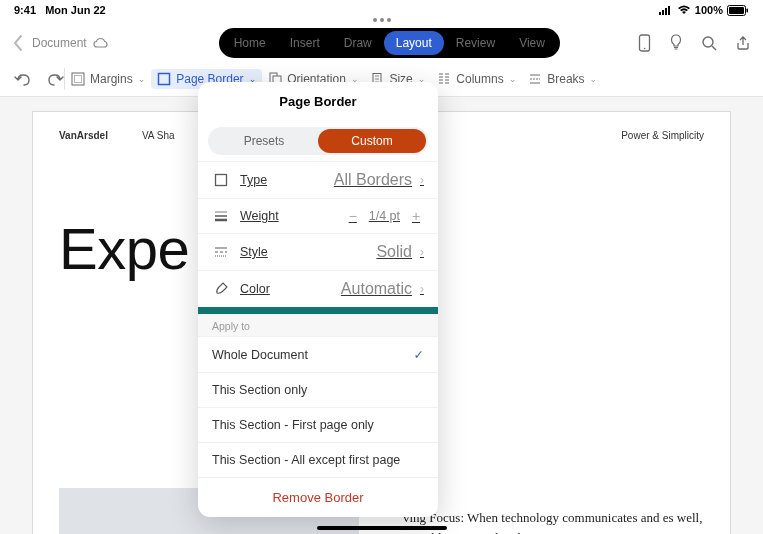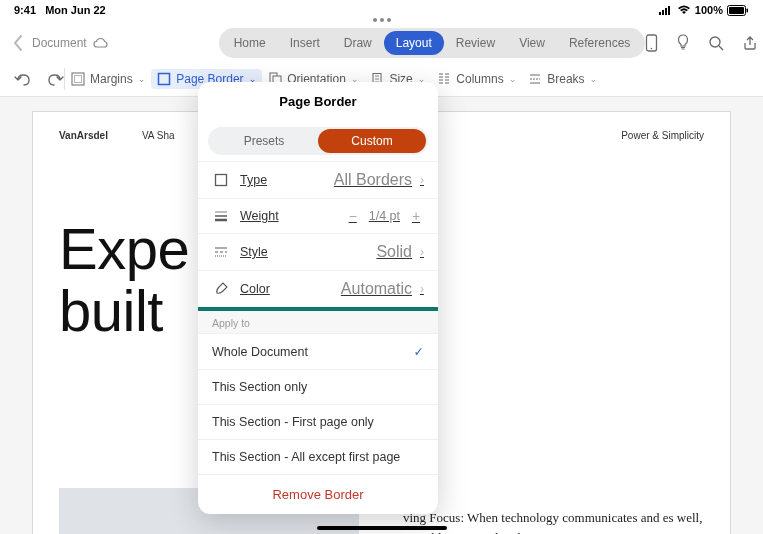--- a/index.html
+++ b/index.html
@@ -12,21 +12,21 @@
 
 
 .pill-handle { display: flex; justify-content: center; gap: 3px; margin-top: 2px; }
 .pill-handle span { width: 4px; height: 4px; border-radius: 50%; background: #888; }
 
 
 .title-row { display: flex; align-items: center; padding: 6px 12px 4px; }
 .back-chev { color: #b9b9b9; margin-right: 8px; display:inline-flex; }
 .doc-title { color: #8a8a8a; font-size: 12px; margin-right: 6px; }
 .cloud-ic { color: #8a8a8a; display:inline-flex; }
-.tabs { margin-left: 110px; display: flex; align-items: flex-end; background: #e5e5e5; border-radius: 16px; padding: 3px; gap: 0; }
+.tabs { margin-left: 110px; display: flex; align-items: flex-end; background: #000000; border-radius: 16px; padding: 3px; gap: 0; }
 .tab { font-size: 12px; color: #6b6b6b; padding: 5px 12px; border-radius: 14px; cursor: pointer; }
 .tab.active { background: #2f5ed1; color: #fff; }
 .title-right { margin-left: auto; display: flex; align-items: center; gap: 18px; color: #6b6b6b; }
 .tr-ic { display:inline-flex; cursor:pointer; }
 
 
 .ribbon { display: flex; align-items: center; padding: 6px 14px; border-bottom: 1px solid #e5e5e5; }
 .undo-redo { display: flex; gap: 14px; color: #6b6b6b; }
 .vdiv { width: 1px; height: 22px; background: #e1e1e1; }
 .rbtn { display: flex; align-items: center; gap: 5px; font-size: 12px; color: #5a5a5a; padding: 3px 6px; border-radius: 4px; cursor:pointer; }
@@ -50,21 +50,21 @@
 .pop-title { text-align: center; font-size: 13px; font-weight: 600; padding: 12px 0 10px; }
 .seg { display: flex; margin: 8px 10px 6px; background: #eef0f2; border-radius: 14px; padding: 2px; }
 .seg-btn { flex: 1; text-align: center; font-size: 12px; padding: 5px 0; border-radius: 12px; color: #666; cursor:pointer; }
 .seg-btn.active { background: #c2410c; color: #fff; }
 .row { display: flex; align-items: center; padding: 9px 14px; border-top: 1px solid #f0f0f0; font-size: 12.5px; color: #333; cursor:pointer;text-decoration:underline; }
 .row .ric { width: 18px; margin-right: 10px; color: #5a5a5a; display:inline-flex; justify-content:center; }
 .row .rval { margin-left: auto; color: #888; font-size: 16px; }
 .row .rarr { margin-left: 8px; color: #bbb; font-size: 12px; }
 .stepper { margin-left: auto; display: flex; align-items: center; gap: 8px; color: #888; }
 .stepper .sbtn { width: 16px; height: 16px; display:inline-flex; align-items:center; justify-content:center; color:#aaa; font-size:14px; cursor:pointer; }
-.sect-label { padding: 6px 14px 4px; font-size: 10.5px; color: #9a9a9a; background: #f7f7f7; border-top: 4px solid #0f766e; }
+.sect-label { padding: 6px 14px 4px; font-size: 10.5px; color: #9a9a9a; background: #f7f7f7; border-top: 7px solid #0f766e; }
 .opt { padding: 10px 14px; font-size: 12.5px; color: #333; border-top: 1px solid #f0f0f0; display:flex; align-items:center; cursor:pointer; }
 .opt .check { margin-left: auto; color: #2f5ed1; }
 .remove { text-align: center; padding: 12px 0; color: #c0392b; font-size: 13px; border-top: 1px solid #f0f0f0; cursor:pointer; }
 
 
 .home-ind { position: absolute; bottom: 4px; left: 50%; transform: translateX(-50%); width: 130px; height: 4px; background: #000; border-radius: 3px; }
 </style>
 </head>
 <body>
 
@@ -118,21 +118,20 @@
       </svg>
     </span>
 
   <div class="tabs">
     <div class="tab">Home</div>
     <div class="tab">Insert</div>
     <div class="tab">Draw</div>
     <div class="tab active">Layout</div>
     <div class="tab">Review</div>
     <div class="tab">View</div>
-    <div class="tab">References</div>
   </div>
 
   <div class="title-right">
     <span class="tr-ic">
         <svg width="13" height="18" viewBox="0 0 13 18">
           <rect x="1.5" y="1" width="10" height="16" rx="2" fill="none" stroke="#6b6b6b" stroke-width="1.3"></rect>
           <circle cx="6.5" cy="14.5" r="0.8" fill="#6b6b6b"></circle>
         </svg>
       </span>
     <span class="tr-ic">
@@ -229,21 +228,20 @@
   <div class="page">
     <div class="page-head">
       <div class="ph-left">
         <span class="brand">VanArsdel</span>
         <span>VA Sha</span>
       </div>
       <span>Power &amp; Simplicity</span>
     </div>
     <div class="headline">
       <span>Expe</span><br>
-      <span>built</span>
     </div>
     <div class="img-block"></div>
     <div class="body-text">ving Focus: When technology communicates and es well, it enables you to do what you want to, on your terms. It communicates in ways that are not disruptive allowing you to focus. Focus is achieving the level of concentration you need to accomplish a task.</div>
   </div>
 </div>
 
 <div class="popover">
   <div class="pop-title">Page Border</div>
   <div class="seg">
     <div class="seg-btn">Presets</div>

